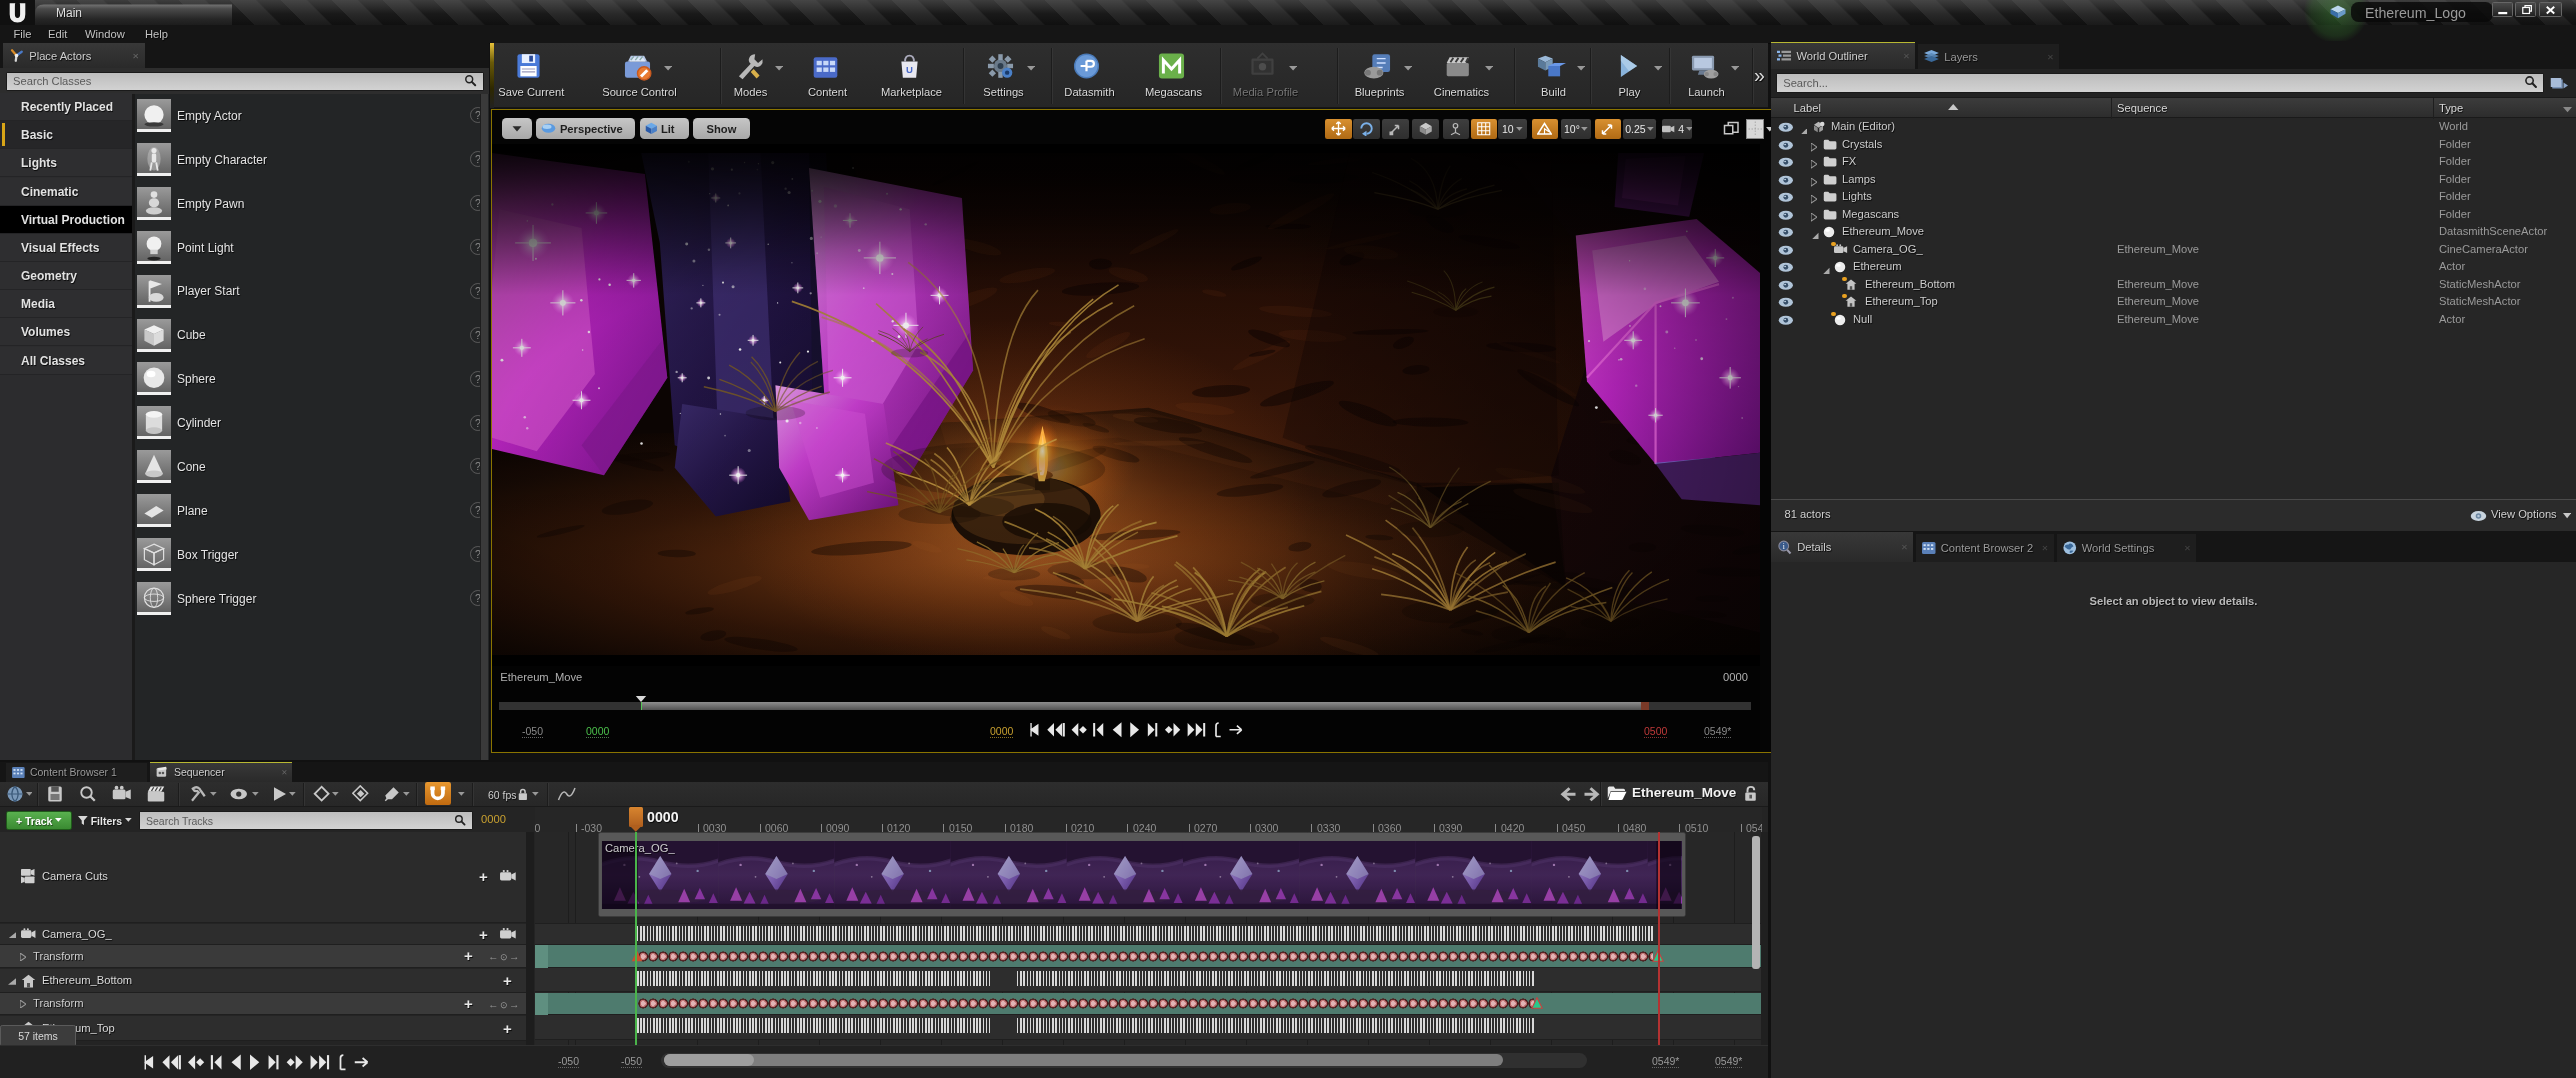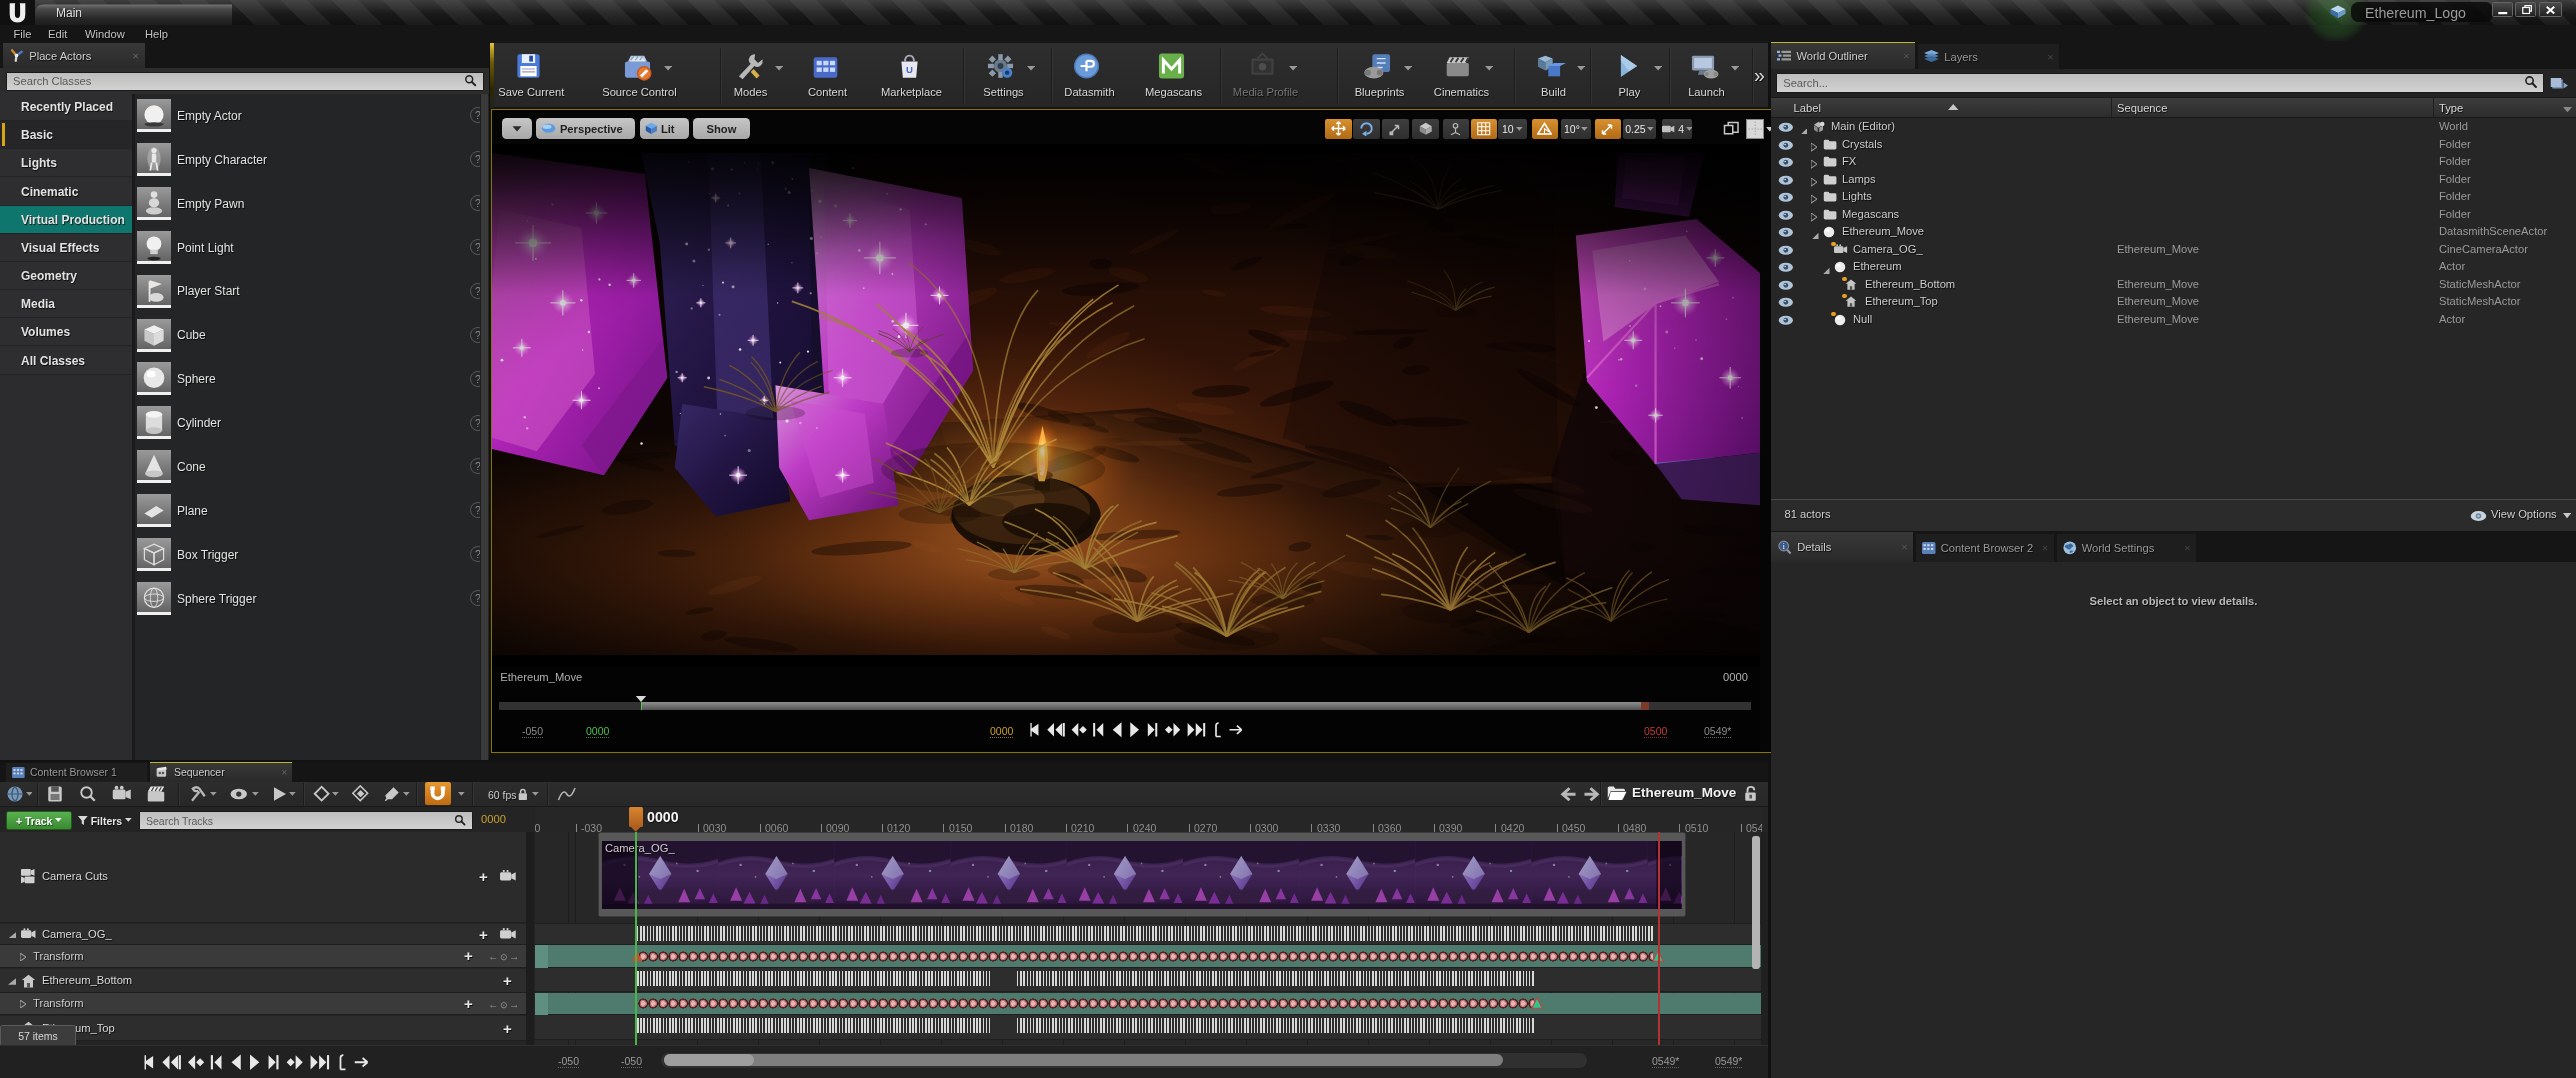--- a/index.html
+++ b/index.html
@@ -88,21 +88,21 @@
         <div class="abs" style="left:0;top:78px;width:132px;height:28px;background:#262628;border-bottom:0.7px solid #242426;">
           <div class="abs" style="left:2.2px;top:2.2px;width:3px;height:23px;background:#d8a517;"></div>
           <div class="abs ts" style="left:21px;top:6.7px;font-size:12px;font-weight:bold;color:#e2e2e2;">Basic</div>
         </div>
         <div class="abs" style="left:0;top:106px;width:132px;height:28px;background:#2e2e30;border-bottom:0.7px solid #242426;">
           <div class="abs ts" style="left:21px;top:6.7px;font-size:12px;font-weight:bold;color:#e2e2e2;">Lights</div>
         </div>
         <div class="abs" style="left:0;top:135px;width:132px;height:28px;background:#2e2e30;border-bottom:0.7px solid #242426;">
           <div class="abs ts" style="left:21px;top:6.7px;font-size:12px;font-weight:bold;color:#e2e2e2;">Cinematic</div>
         </div>
-        <div class="abs" style="left:0;top:163px;width:132px;height:28px;background:#0f766e;border-bottom:0.7px solid #242426;text-align:right;">
+        <div class="abs" style="left:0;top:163px;width:132px;height:28px;background:#000000;border-bottom:0.7px solid #242426;text-align:right;">
           <div class="abs ts" style="left:21px;top:6.7px;font-size:12px;font-weight:bold;color:#e2e2e2;">Virtual Production</div>
         </div>
         <div class="abs" style="left:0;top:191px;width:132px;height:28px;background:#2e2e30;border-bottom:0.7px solid #242426;">
           <div class="abs ts" style="left:21px;top:6.7px;font-size:12px;font-weight:bold;color:#e2e2e2;">Visual Effects</div>
         </div>
         <div class="abs" style="left:0;top:219px;width:132px;height:28px;background:#2e2e30;border-bottom:0.7px solid #242426;">
           <div class="abs ts" style="left:21px;top:6.7px;font-size:12px;font-weight:bold;color:#e2e2e2;">Geometry</div>
         </div>
         <div class="abs" style="left:0;top:247px;width:132px;height:28px;background:#2e2e30;border-bottom:0.7px solid #242426;">
           <div class="abs ts" style="left:21px;top:6.7px;font-size:12px;font-weight:bold;color:#e2e2e2;">Media</div>

